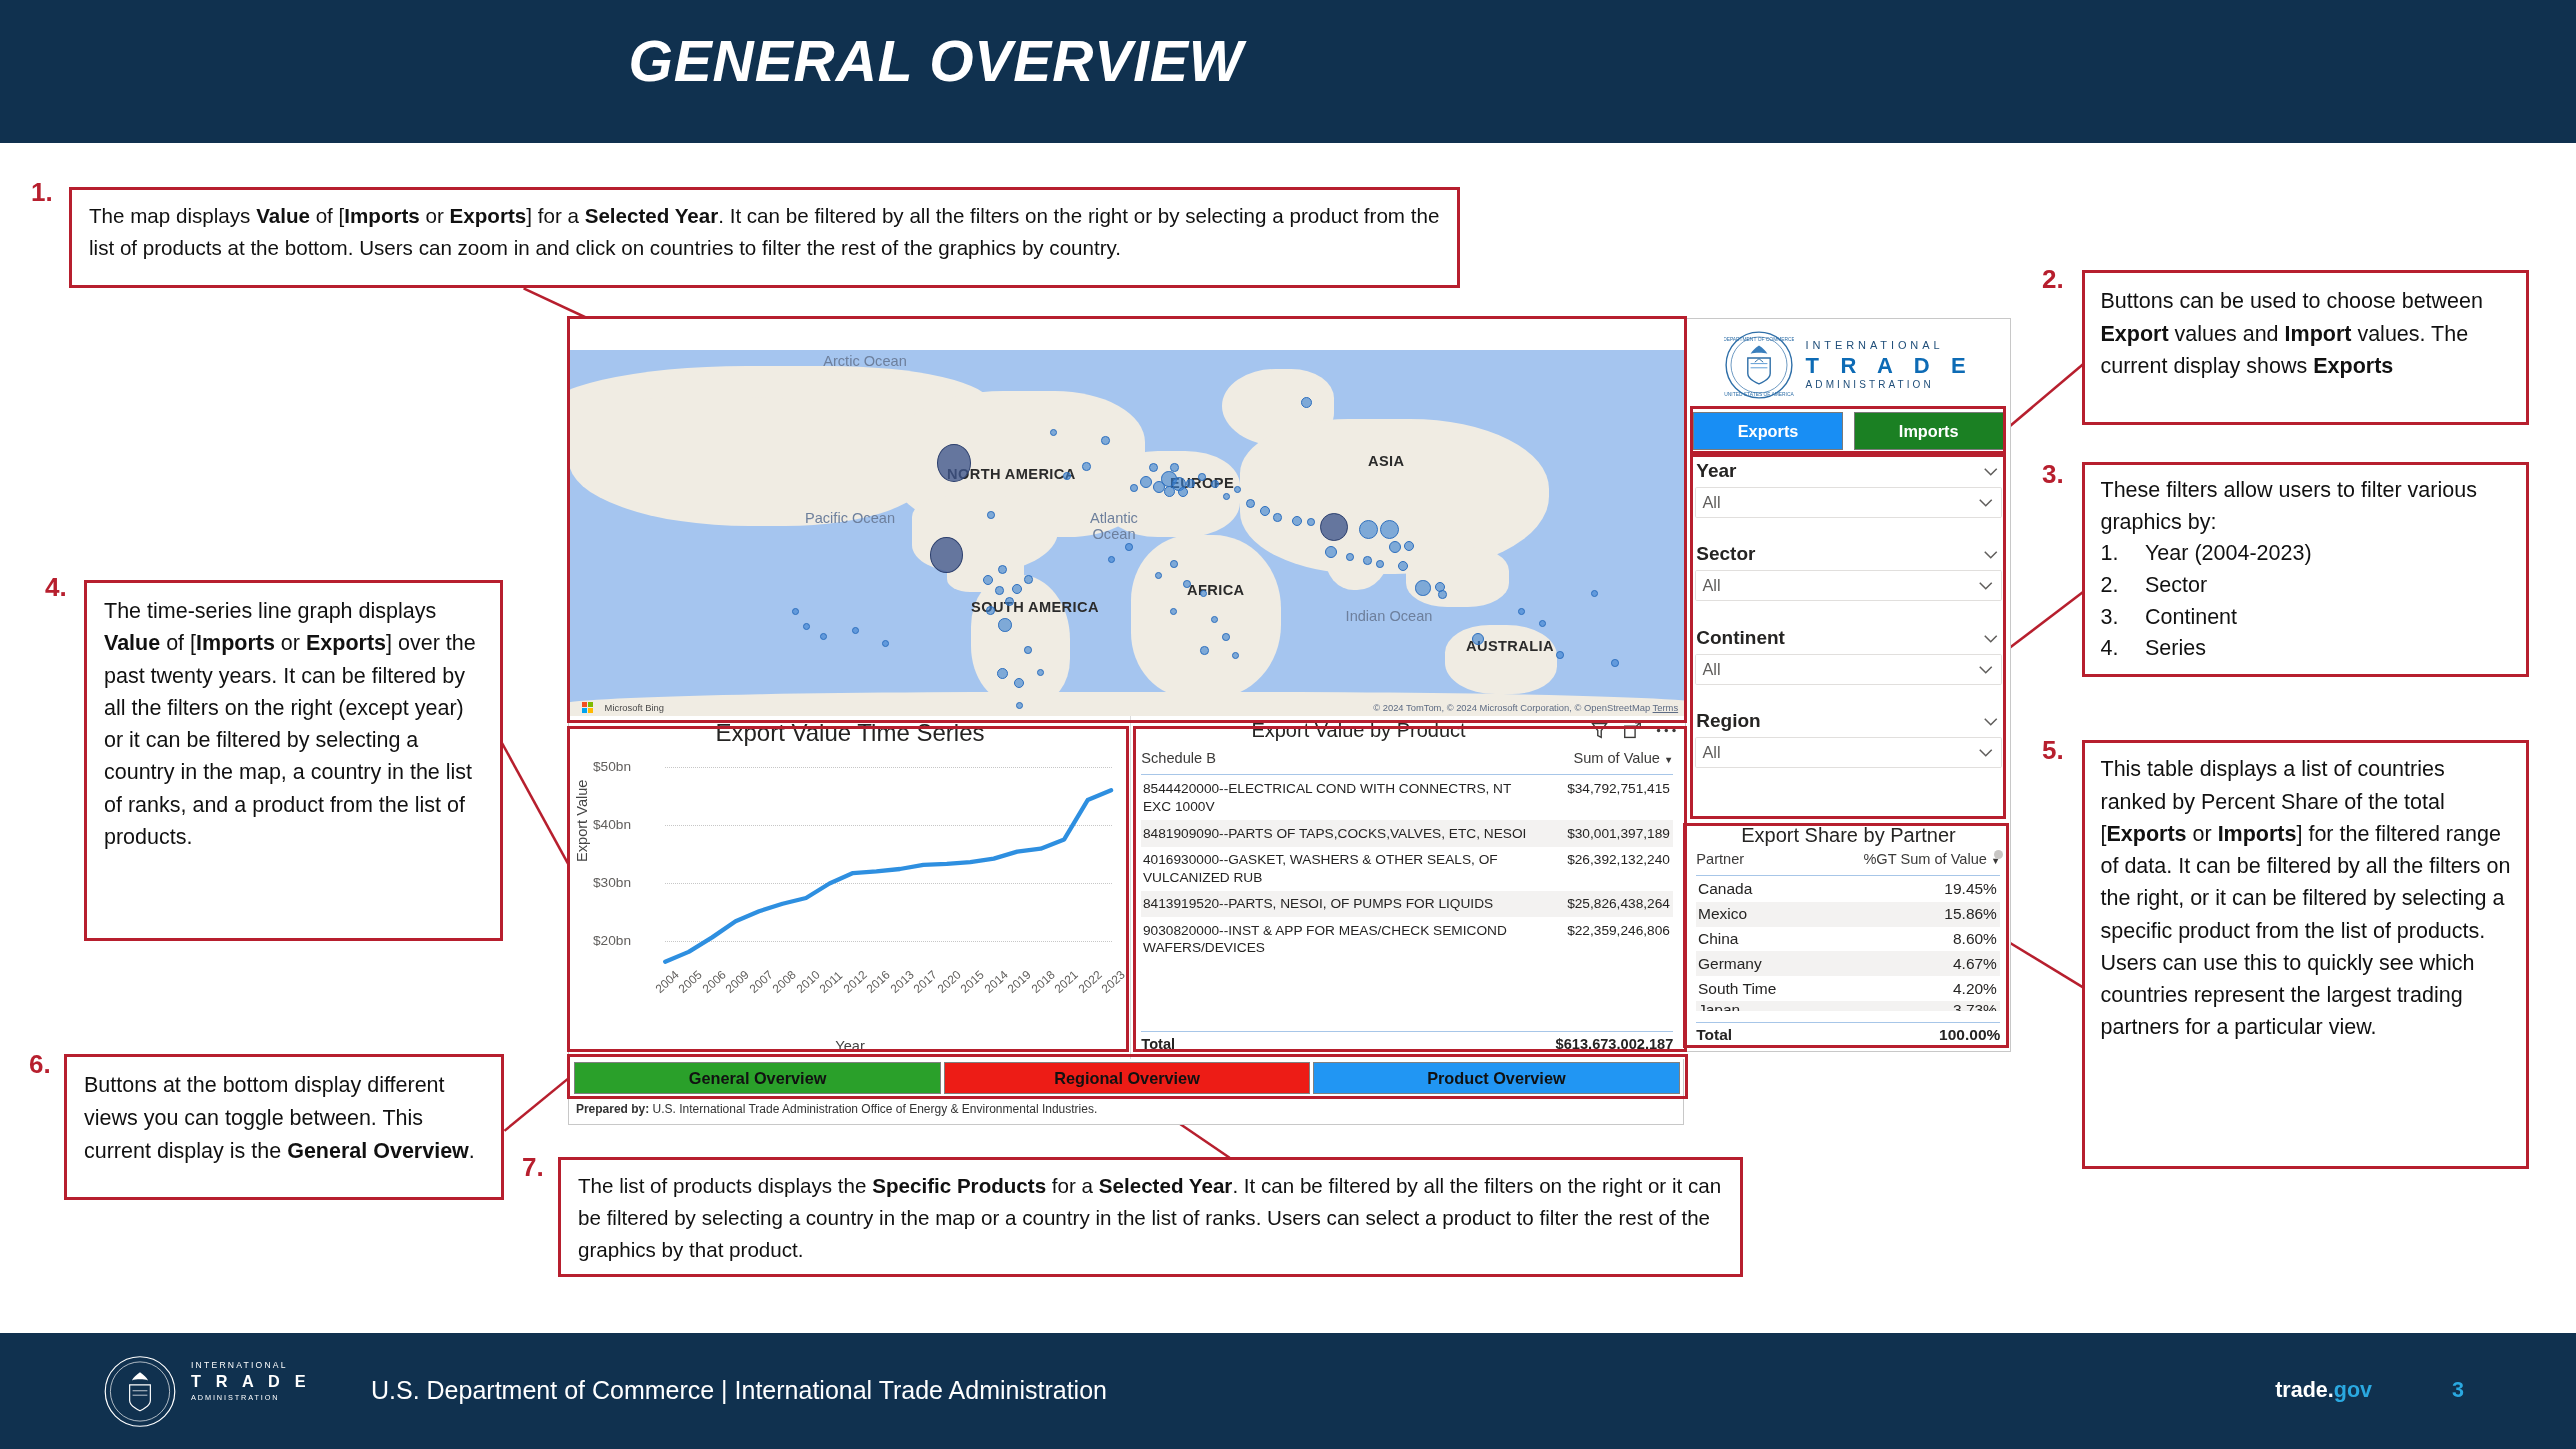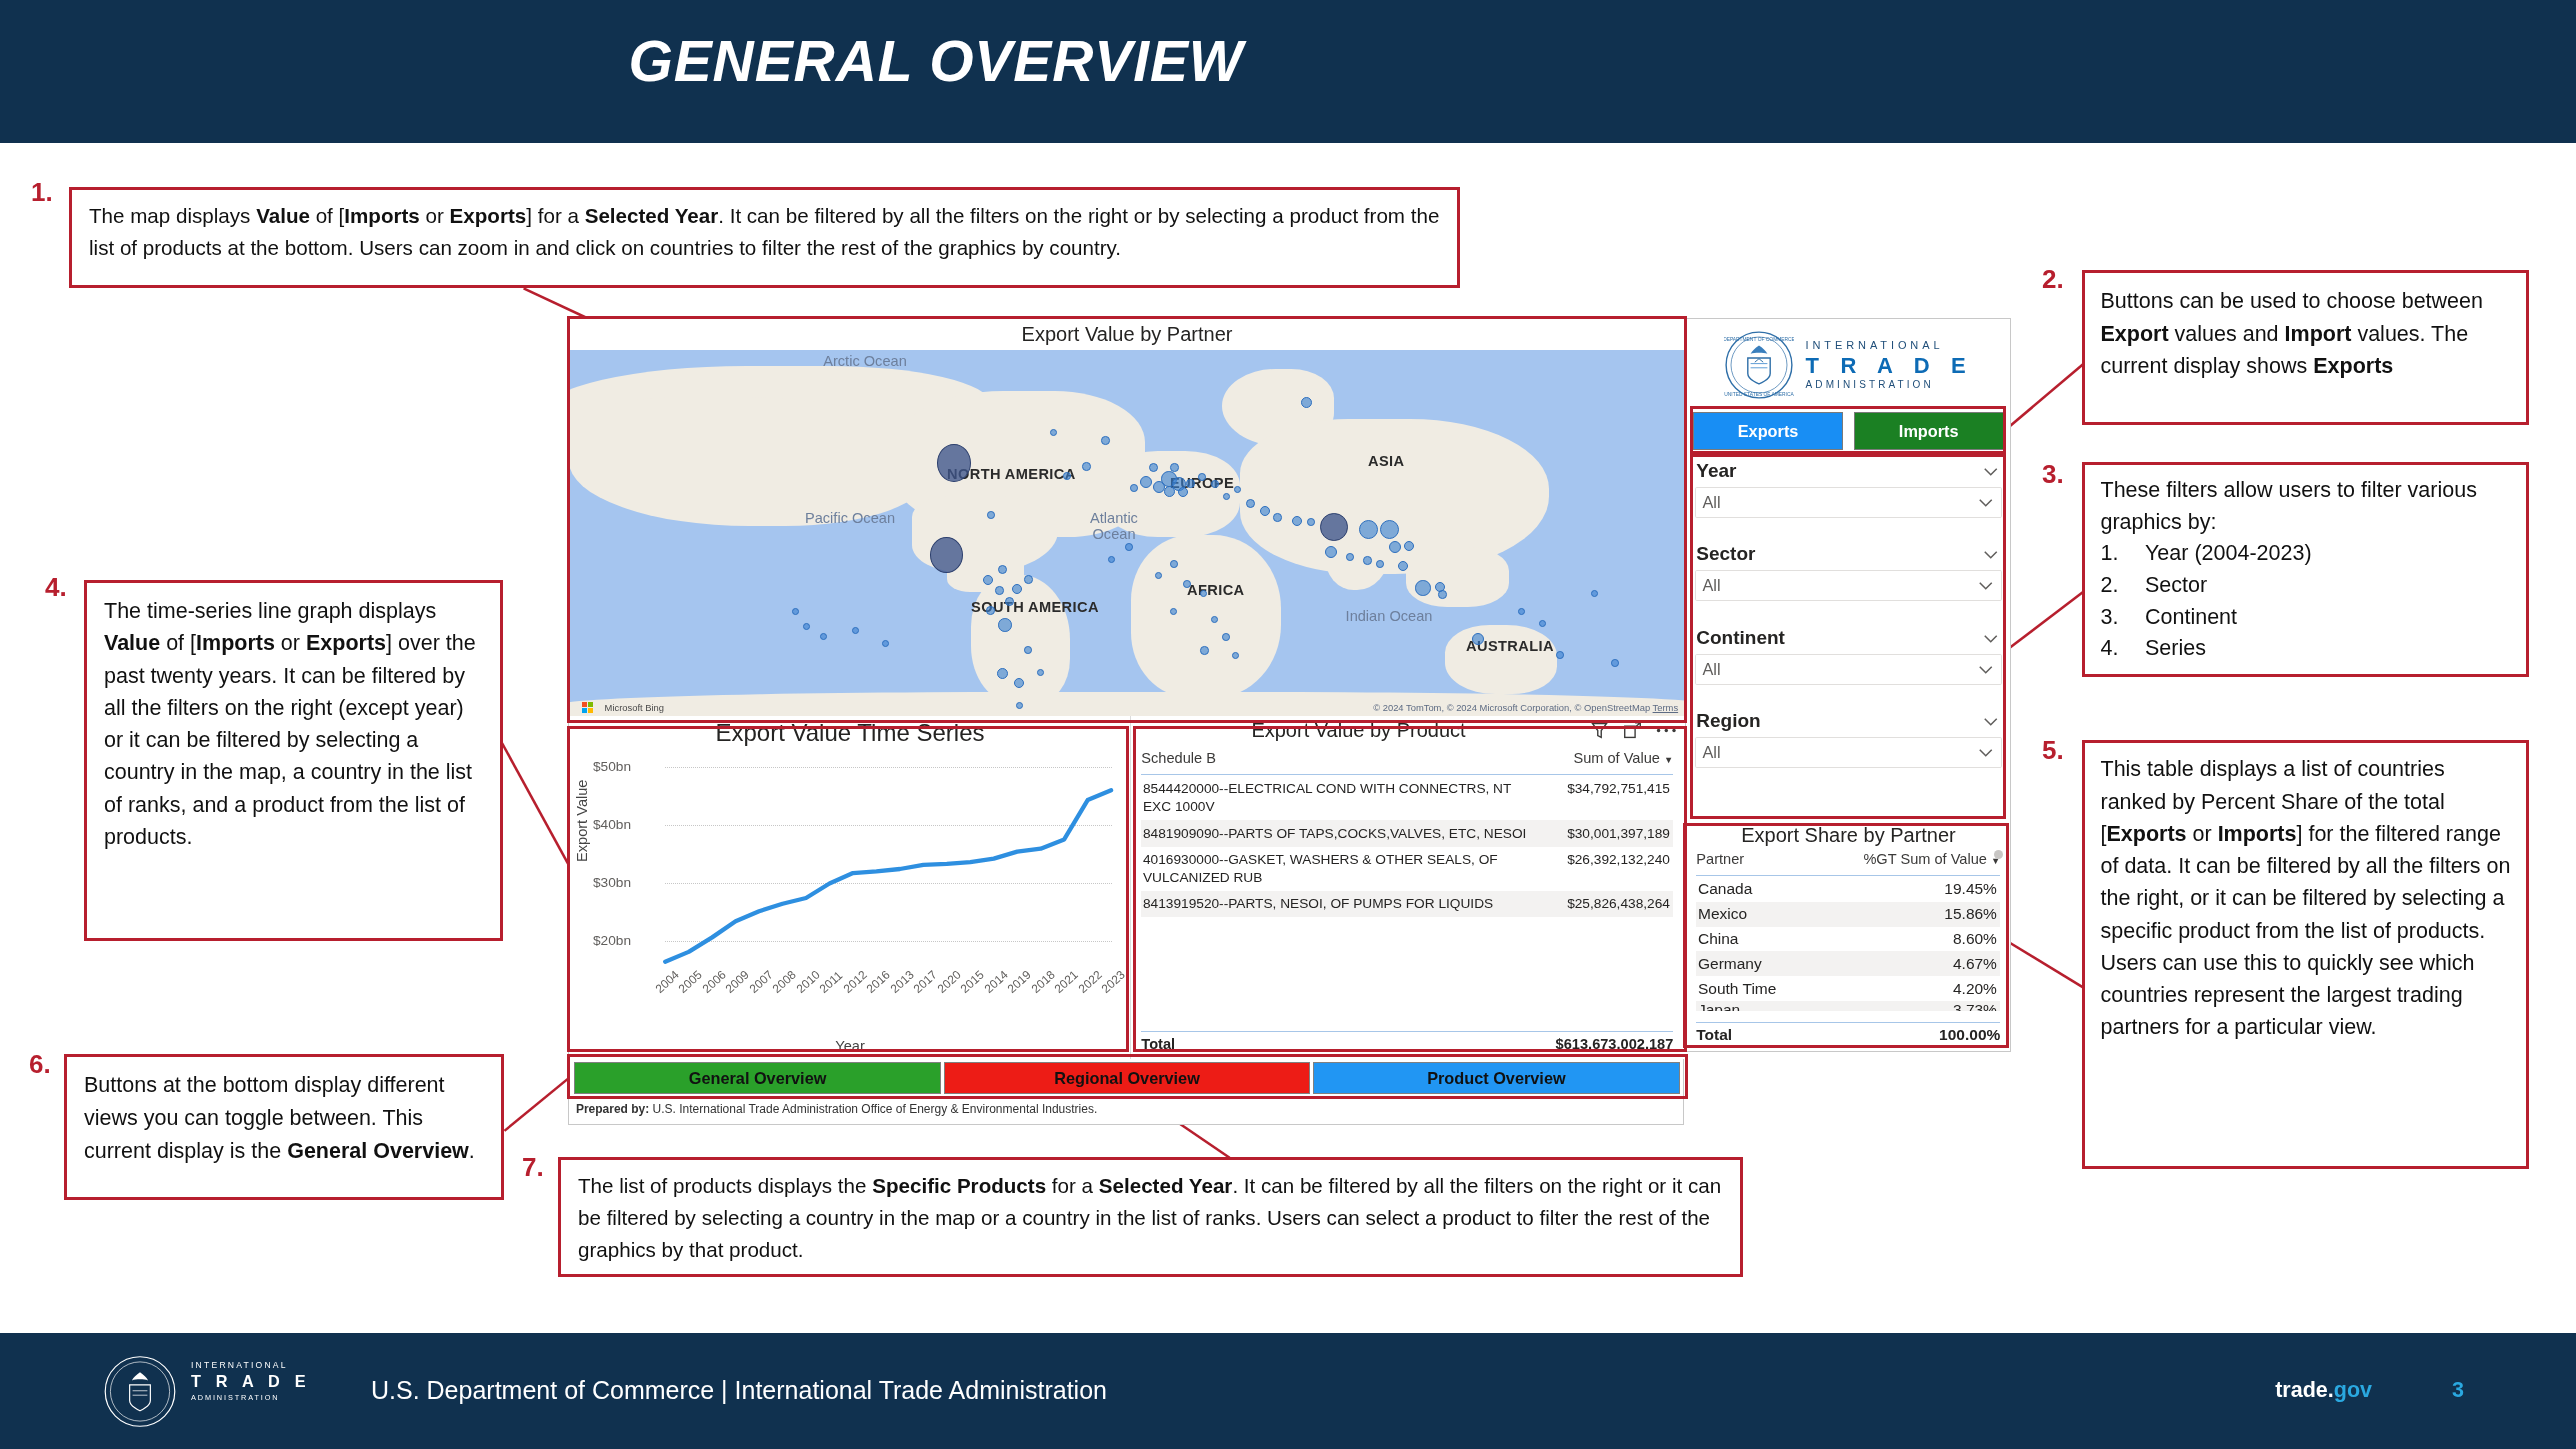--- a/index.html
+++ b/index.html
@@ -284,21 +284,20 @@
     <span>The list of products displays the </span><b>Specific Products</b><span> for a </span><b>Selected Year</b><span>. It can be filtered by all the filters on the right or it can be filtered by selecting a country in the map or a country in the list of ranks. Users can select a product to filter the rest of the graphics by that product.</span>
   </div>
 </div>
 <svg style="position:absolute;left:1151px;top:1103px;width:94px;height:60px" viewBox="0 0 110 70" width="94" height="60">
     <line x1="4" y1="4" x2="92" y2="64" stroke="#b71f2e" stroke-width="3"></line>
   </svg>
 
 <div id="dashboard">
 
   <div id="map-panel">
-    <div id="map-title">Export Value by Partner</div>
     <div id="map-canvas">
 
       <div class="landmass" style="left:-26px;top:15.5px;width:447px;height:103px;border-radius:50% 40% 30% 60%;"></div>
       <div class="landmass" style="left:0px;top:47px;width:361px;height:129px;border-radius:30% 50% 40% 50%;"></div>
       <div class="landmass" style="left:653px;top:19px;width:112px;height:77px;border-radius:50% 40% 45% 55%;"></div>
       <div class="landmass" style="left:318px;top:41px;width:258px;height:146px;border-radius:45% 35% 30% 50%;"></div>
       <div class="landmass" style="left:343px;top:146px;width:146px;height:77px;border-radius:30% 50% 60% 40%;"></div>
       <div class="landmass" style="left:378px;top:199px;width:77px;height:43px;border-radius:30%;"></div>
       <div class="landmass" style="left:402px;top:225px;width:99px;height:129px;border-radius:40% 50% 35% 45%;"></div>
       <div class="landmass" style="left:562px;top:185px;width:150px;height:163px;border-radius:40% 45% 45% 40%;"></div>
@@ -492,20 +491,24 @@
             <span class="pval">$30,001,397,189</span>
           </div>
           <div class="prow">
             <span class="pname">4016930000--GASKET, WASHERS &amp; OTHER SEALS, OF VULCANIZED RUB</span>
             <span class="pval">$26,392,132,240</span>
           </div>
           <div class="prow">
             <span class="pname">8413919520--PARTS, NESOI, OF PUMPS FOR LIQUIDS</span>
             <span class="pval">$25,826,438,264</span>
           </div>
+          <div class="prow">
+            <span class="pname">9030820000--INST &amp; APP FOR MEAS/CHECK SEMICOND WAFERS/DEVICES</span>
+            <span class="pval">$22,359,246,806</span>
+          </div>
         </div>
       <div id="prod-total">
         <span>Total</span>
         <span>$613,673,002,187</span>
       </div>
     </div>
   </div>
 
   <div id="btn-row">
     <div class="viewbtn" id="btn-general">General Overview</div>

